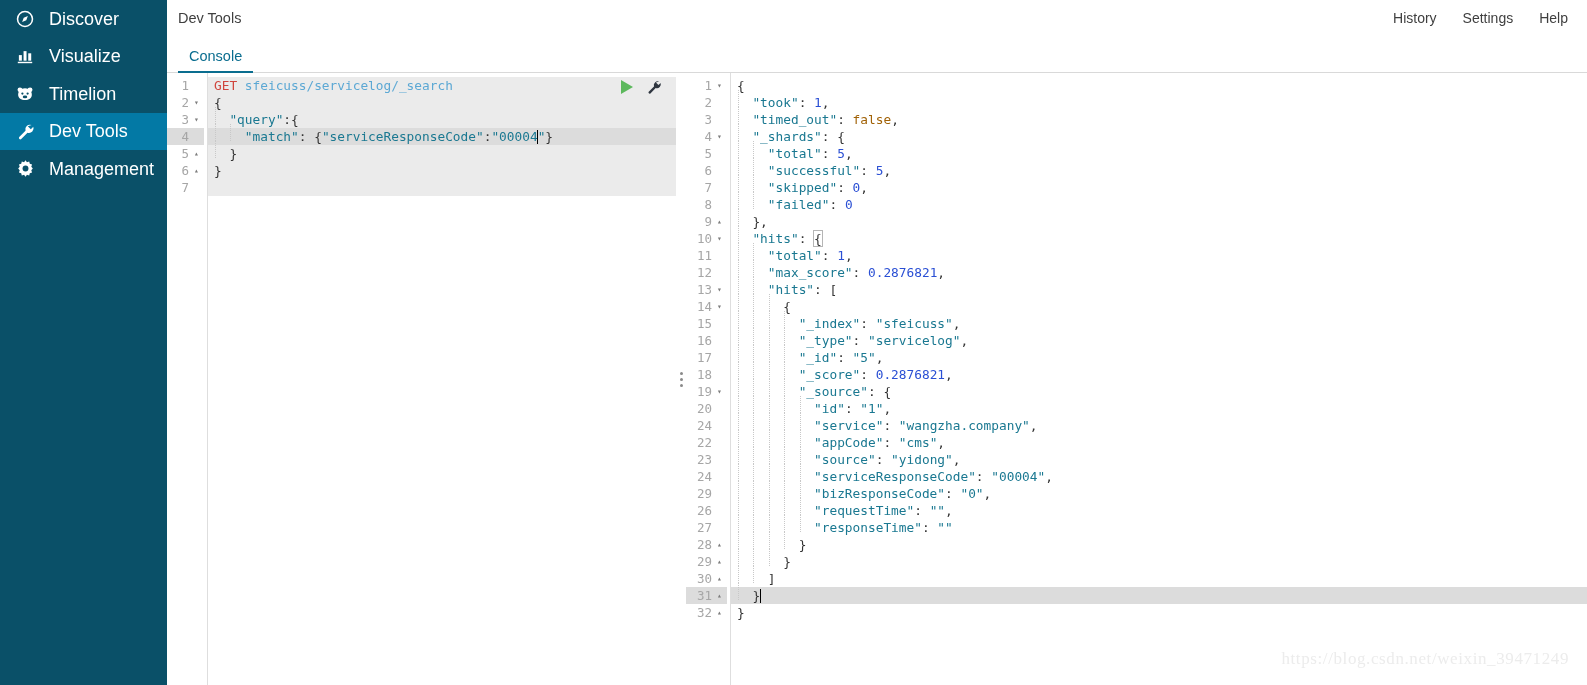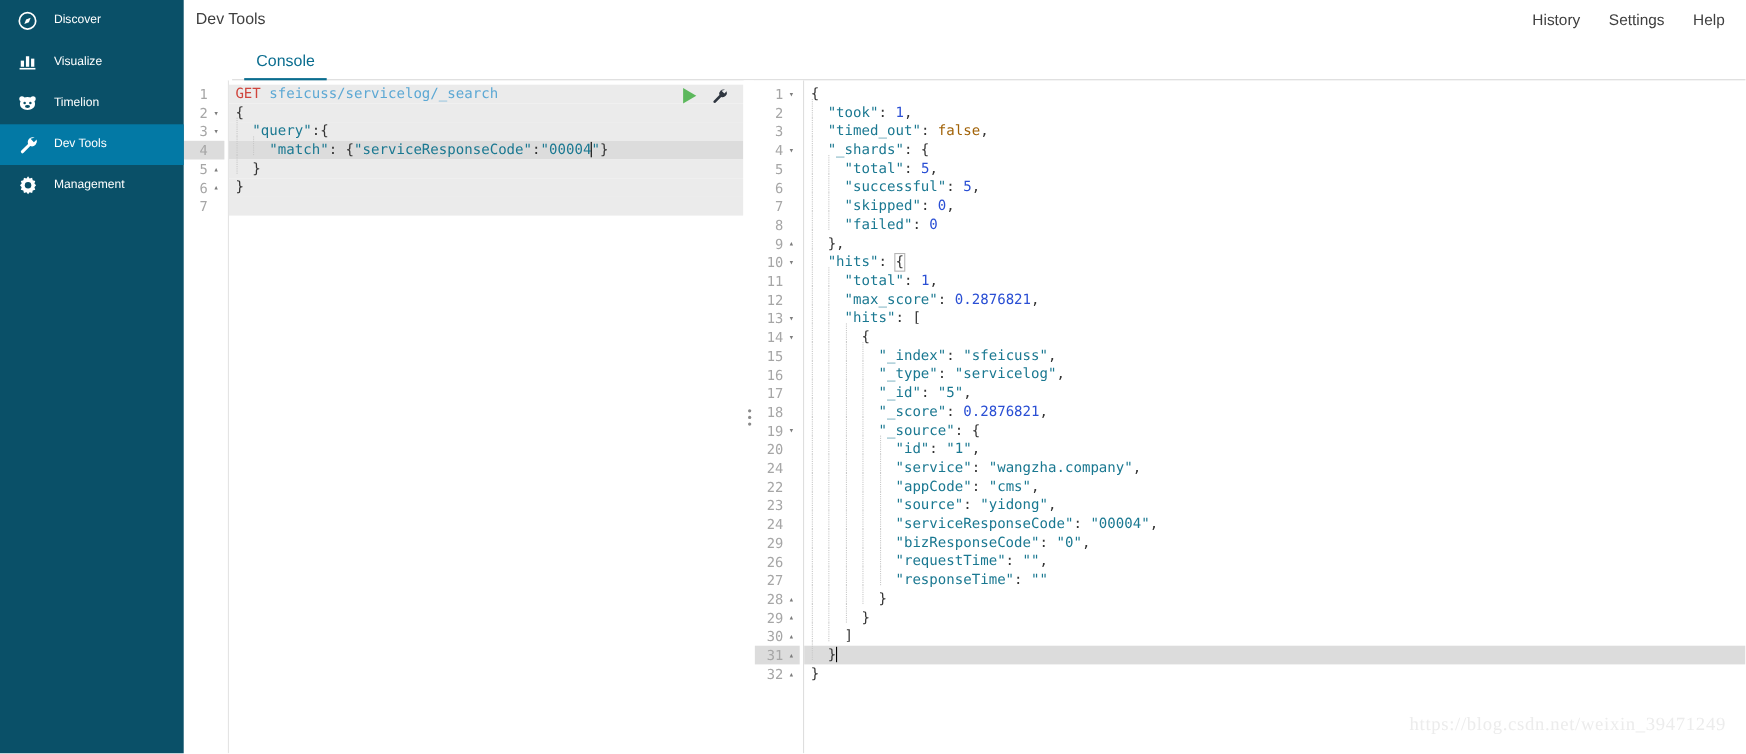--- a/index.html
+++ b/index.html
@@ -61,21 +61,21 @@
   .nav-item.active { background: #0379a5; }
   .nav-icon {
     width: 30px;
     flex: 0 0 30px;
     display: flex;
     align-items: center;
     justify-content: center;
     color: #ffffff;
   }
   .nav-label {
-    font-size: 11px;
+    font-size: 18px;
     color: #ffffff;
     padding-left: 9px;
     line-height: 1;
   }
 
   
   #main {
     flex: 1 1 auto;
     height: 685px;
     position: relative;
@@ -111,21 +111,20 @@
     line-height: 1;
   }
 
   #tabbar {
     height: 37px;
     flex: 0 0 37px;
     display: flex;
     align-items: flex-end;
     padding-left: 11px;
     border-bottom: 1px solid #d9d9d9;
-    margin-left: 44px;
   }
   .tab {
     font-size: 14.5px;
     color: #0a6d8f;
     padding: 0 11px 9px 11px;
     cursor: pointer;
     position: relative;
     line-height: 1;
   }
   .tab.active::after {

